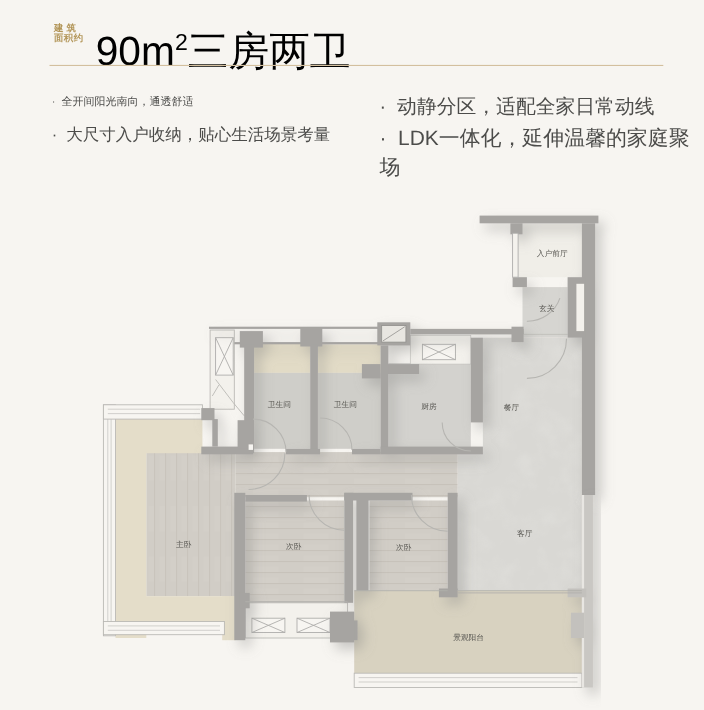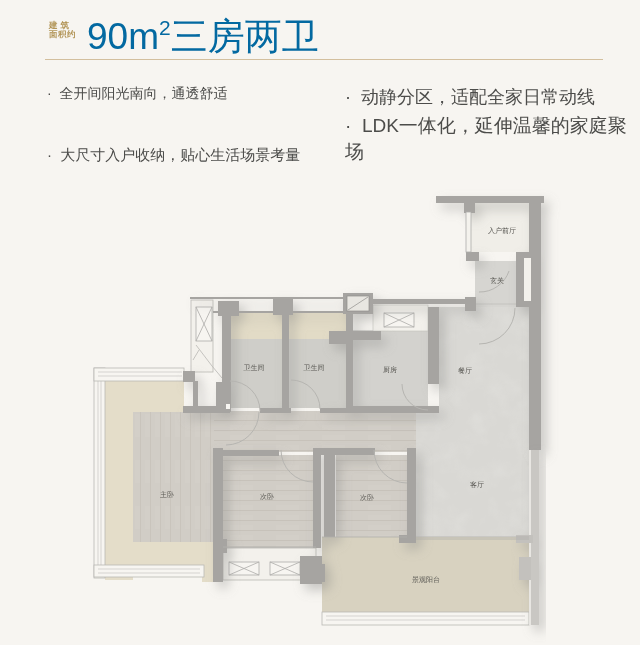--- a/index.html
+++ b/index.html
@@ -3,27 +3,27 @@
 <meta charset="utf-8">
 <style>
   html,body{margin:0;padding:0;}
   body{width:640px;height:645px;background:#f7f5f1;font-family:"Liberation Sans",sans-serif;overflow:hidden;position:relative;}
 </style>
 </head>
 <body>
 
 <div style="position:absolute;left:49px;top:21px;color:#b39659;font-size:8.5px;letter-spacing:3px;line-height:8.5px;font-weight:bold;">建筑<br><span style="letter-spacing:0.5px;margin-top:20px;">面积约</span></div>
 
-<div style="position:absolute;left:87px;top:9px;color:#0369a1;font-size:37px;line-height:37px;">90m<span style="font-size:21px;vertical-align:14px;">2</span>三房两卫</div>
+<div style="position:absolute;left:87px;top:20px;color:#000000;font-size:37px;line-height:37px;">90m<span style="font-size:21px;vertical-align:14px;">2</span>三房两卫</div>
 
 <div style="position:absolute;left:45px;top:59px;width:558px;height:1px;background:#d3bf9e;"></div>
 
-<div style="position:absolute;left:47px;top:85px;color:#4c4c4a;font-size:14px;">·&nbsp;&nbsp;全开间阳光南向，通透舒适</div>
-
-<div style="position:absolute;left:47px;top:113px;color:#4c4c4a;font-size:15px;margin-top:33px;">·&nbsp;&nbsp;大尺寸入户收纳，贴心生活场景考量</div>
+<div style="position:absolute;left:47px;top:85px;color:#4c4c4a;font-size:10px;">·&nbsp;&nbsp;全开间阳光南向，通透舒适</div>
+
+<div style="position:absolute;left:47px;top:113px;color:#4c4c4a;font-size:15px;">·&nbsp;&nbsp;大尺寸入户收纳，贴心生活场景考量</div>
 
 <div style="position:absolute;left:345px;top:85px;color:#4c4c4a;font-size:18px;">·&nbsp;&nbsp;动静分区，适配全家日常动线</div>
 
 <div style="position:absolute;left:345px;top:113px;color:#4c4c4a;font-size:19px;">·&nbsp;&nbsp;LDK一体化，延伸温馨的家庭聚场</div>
 
 <svg width="640" height="645" viewBox="0 0 640 645" style="position:absolute;left:0;top:0;" xmlns="http://www.w3.org/2000/svg">
 <defs>
   <pattern id="woodV" width="10" height="46" patternUnits="userSpaceOnUse">
     <rect width="10" height="46" fill="#d1cdc6"></rect>
     <rect x="0" width="1" height="46" fill="#c9c4bc"></rect>

